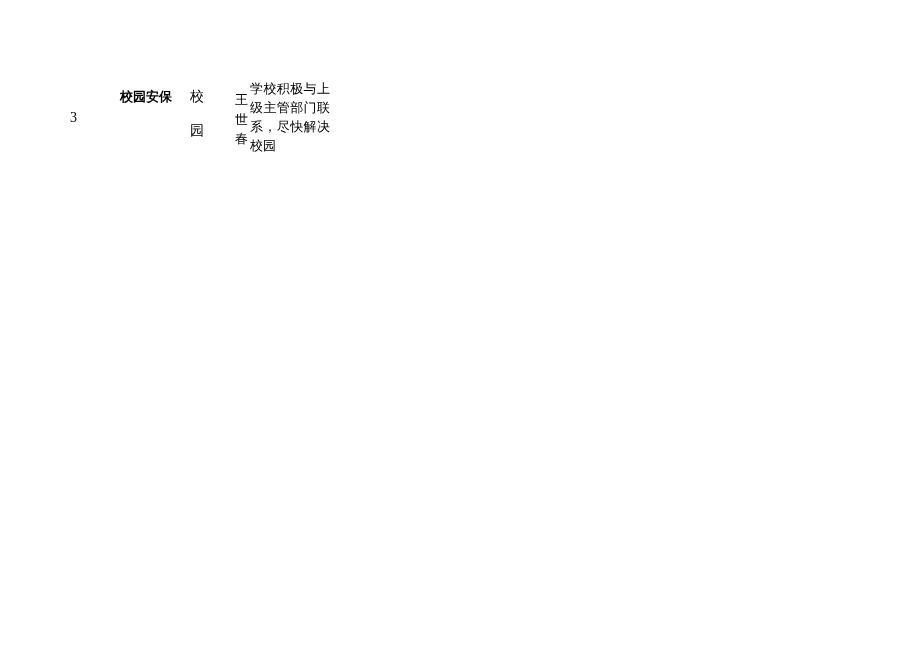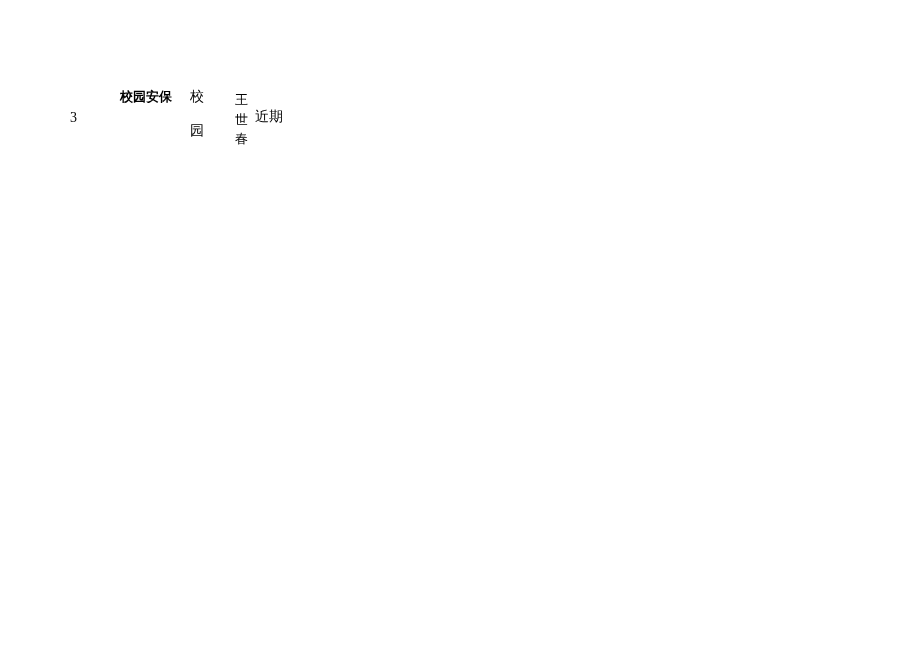--- a/index.html
+++ b/index.html
@@ -89,16 +89,16 @@
   </div>
   <div class="col-dept">
     <span class="vertical-text">校</span>
     <span class="vertical-text">园</span>
   </div>
   <div class="col-person">
     <span class="vertical-text">王</span>
     <span class="vertical-text">世</span>
     <span class="vertical-text">春</span>
   </div>
-  <div class="col-time">
-    <span>近期</span>
+  <div class="col-action">
+    <span>学校积极与上级主管部门联系，尽快解决校园</span>
   </div>
 </div>
 
 </body></html>

